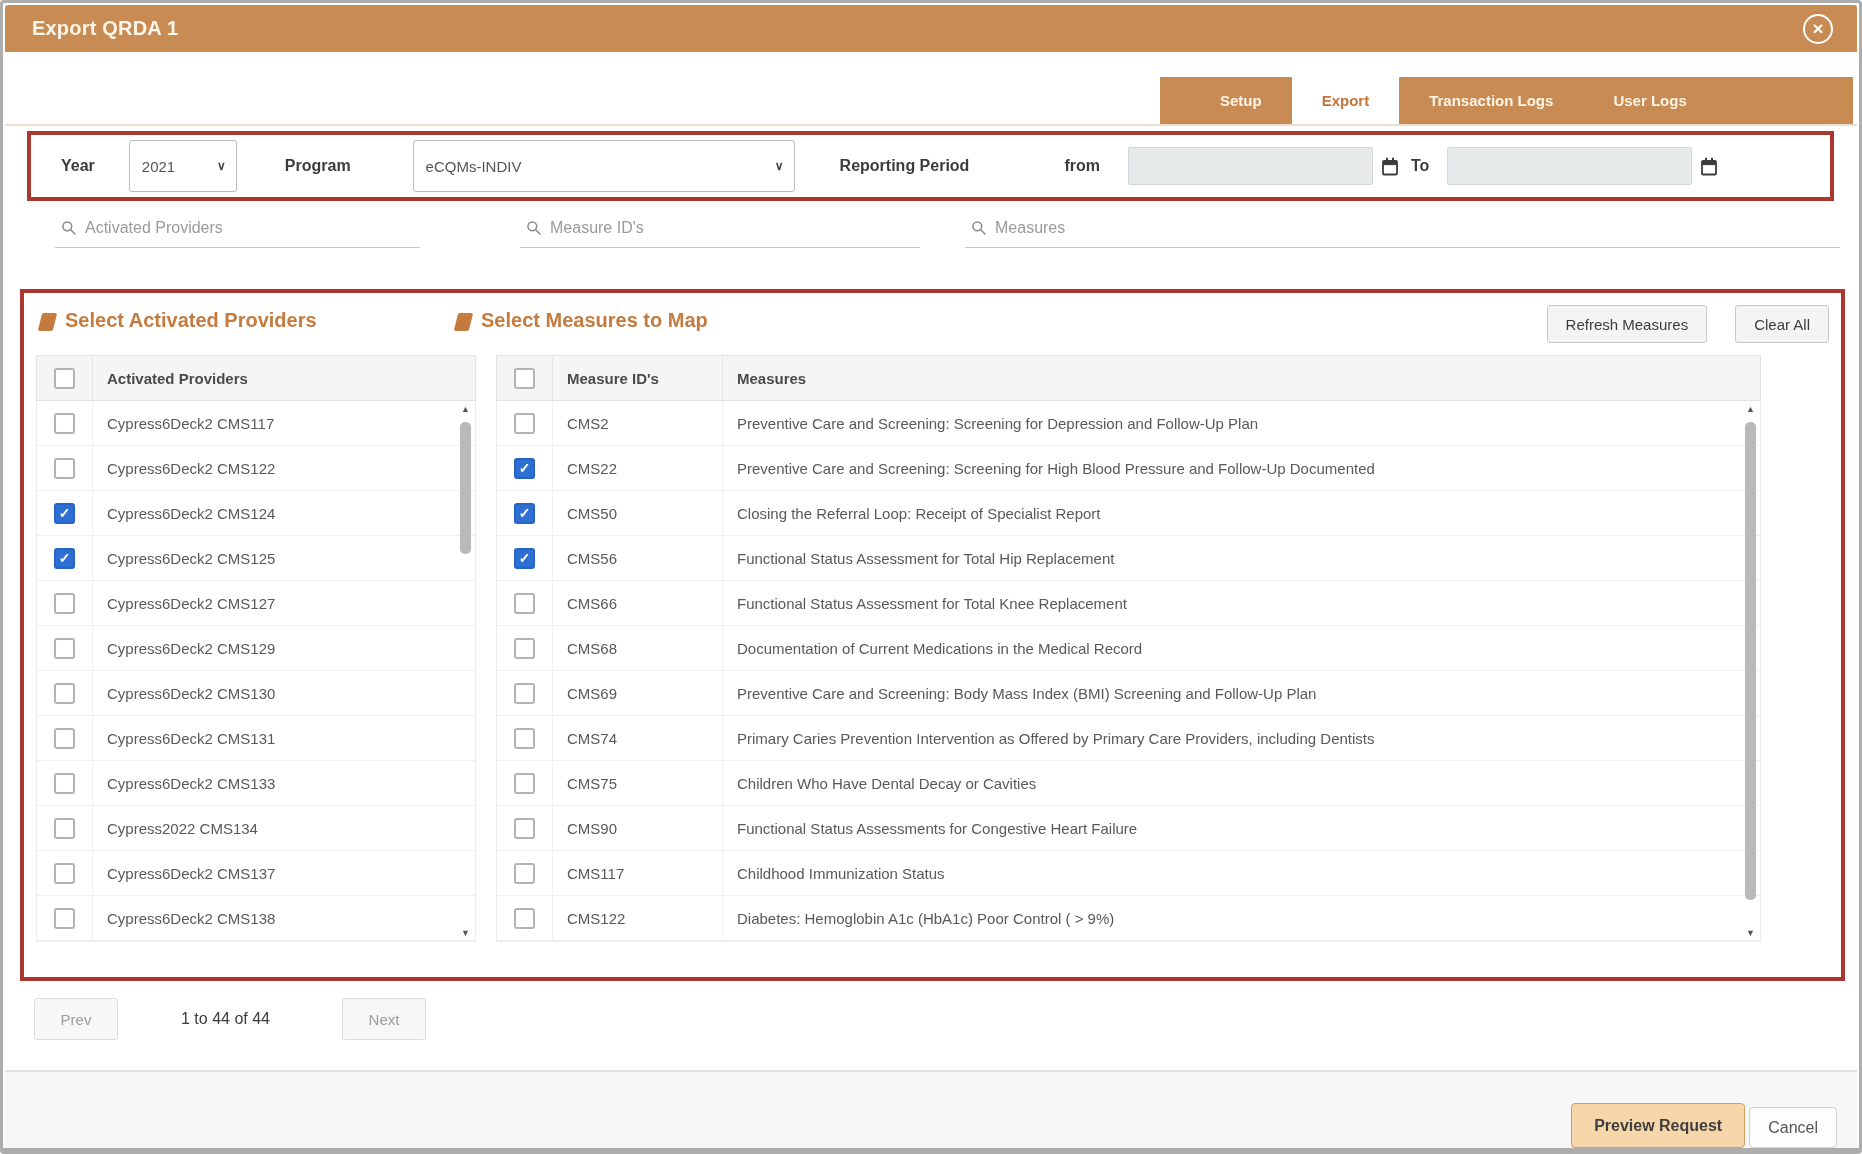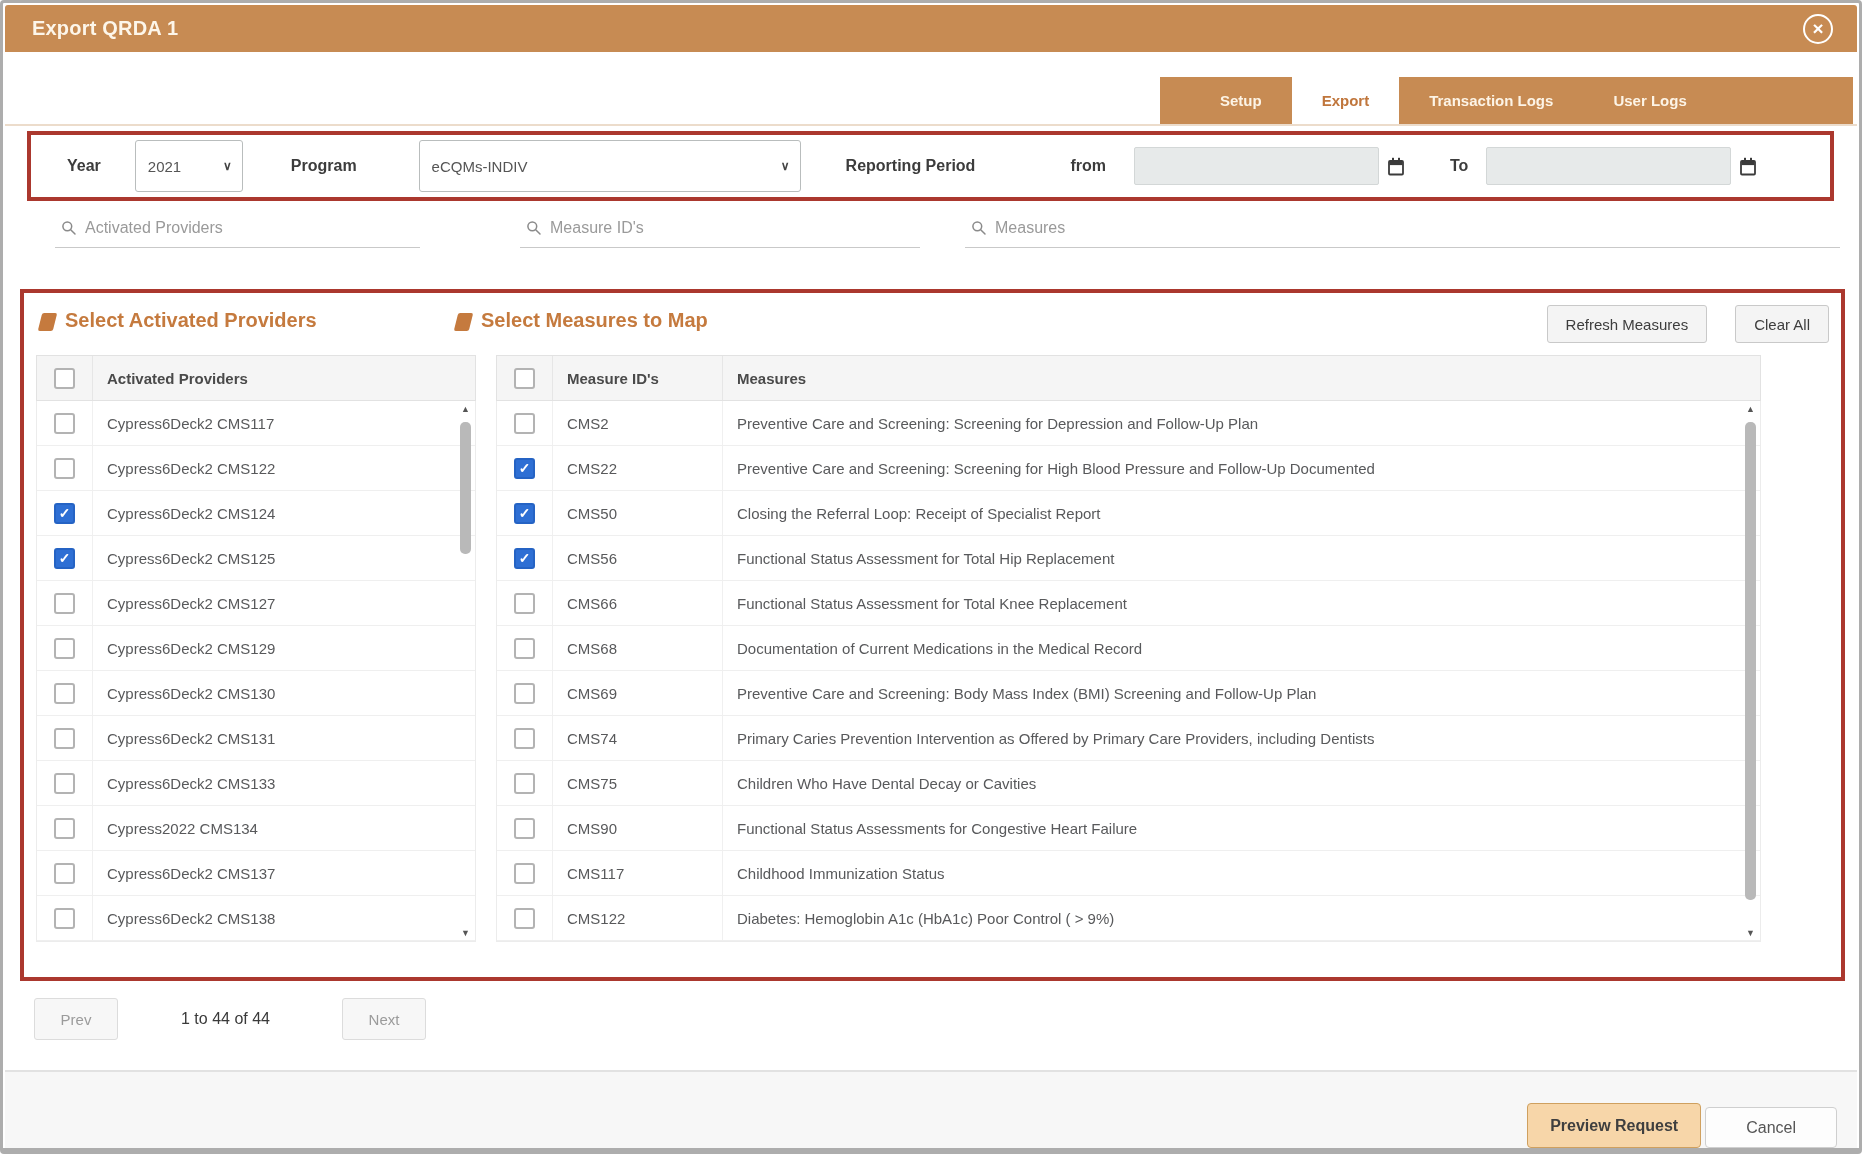--- a/index.html
+++ b/index.html
@@ -159,21 +159,21 @@
     background: #f7f7f7; border-top: 2px solid #e2e2e2;
     display: flex; align-items: flex-end; justify-content: flex-end; gap: 4px;
     padding-right: 20px;
   }
   .preview-btn {
     height: 45px; padding: 0 22px; background: #f7d6a9; border: 1px solid #cfa05f;
     border-radius: 4px; font-family: "Liberation Sans", sans-serif;
     font-size: 16px; font-weight: 700; color: #3f3f3f; cursor: pointer;
   }
   .cancel-btn {
-    height: 41px; padding: 0 40px; background: #fdfdfd; border: 1px solid #cfcfcf;
+    height: 41px; padding: 0 18px; background: #fdfdfd; border: 1px solid #cfcfcf;
     border-radius: 4px; font-family: "Liberation Sans", sans-serif;
     font-size: 16px; color: #555; cursor: pointer;
   }
   svg { display: block; }
 </style>
 </head>
 <body>
 
 <div class="outer-frame"></div>
 
@@ -186,42 +186,42 @@
 
 <div class="tabstrip">
   <div class="tab">Setup</div>
   <div class="tab active">Export</div>
   <div class="tab">Transaction Logs</div>
   <div class="tab">User Logs</div>
 </div>
 <div class="tab-underline"></div>
 
 <div class="filter-box">
-  <span class="flabel" style="margin-left:20px">Year</span>
+  <span class="flabel" style="margin-left:14px">Year</span>
   <div class="select-box" style="width:108px;margin-left:34px">
     <span>2021</span>
     <span class="chev">∨</span>
   </div>
   <span class="flabel" style="margin-left:48px">Program</span>
   <div class="select-box" style="width:382px;margin-left:62px">
     <span>eCQMs-INDIV</span>
     <span class="chev">∨</span>
   </div>
   <span class="flabel" style="margin-left:45px">Reporting Period</span>
   <span class="flabel" style="margin-left:95px">from</span>
   <div class="date-input" style="width:245px;margin-left:28px"></div>
   <span class="cal-icon">
     <svg width="20" height="21" viewBox="0 0 20 21">
       <rect x="3" y="5" width="14" height="13.5" rx="1" fill="#fff" stroke="#3b3b3b" stroke-width="1.8"></rect>
       <rect x="3.5" y="5.5" width="13" height="3.6" fill="#3b3b3b"></rect>
       <rect x="6" y="1.8" width="2" height="4" fill="#3b3b3b"></rect>
       <rect x="12" y="1.8" width="2" height="4" fill="#3b3b3b"></rect>
     </svg>
   </span>
-  <span class="flabel" style="margin-left:44px">To</span>
+  <span class="flabel" style="margin-left:11px">To</span>
   <div class="date-input" style="width:245px;margin-left:18px"></div>
   <span class="cal-icon">
     <svg width="20" height="21" viewBox="0 0 20 21">
       <rect x="3" y="5" width="14" height="13.5" rx="1" fill="#fff" stroke="#3b3b3b" stroke-width="1.8"></rect>
       <rect x="3.5" y="5.5" width="13" height="3.6" fill="#3b3b3b"></rect>
       <rect x="6" y="1.8" width="2" height="4" fill="#3b3b3b"></rect>
       <rect x="12" y="1.8" width="2" height="4" fill="#3b3b3b"></rect>
     </svg>
   </span>
 </div>

